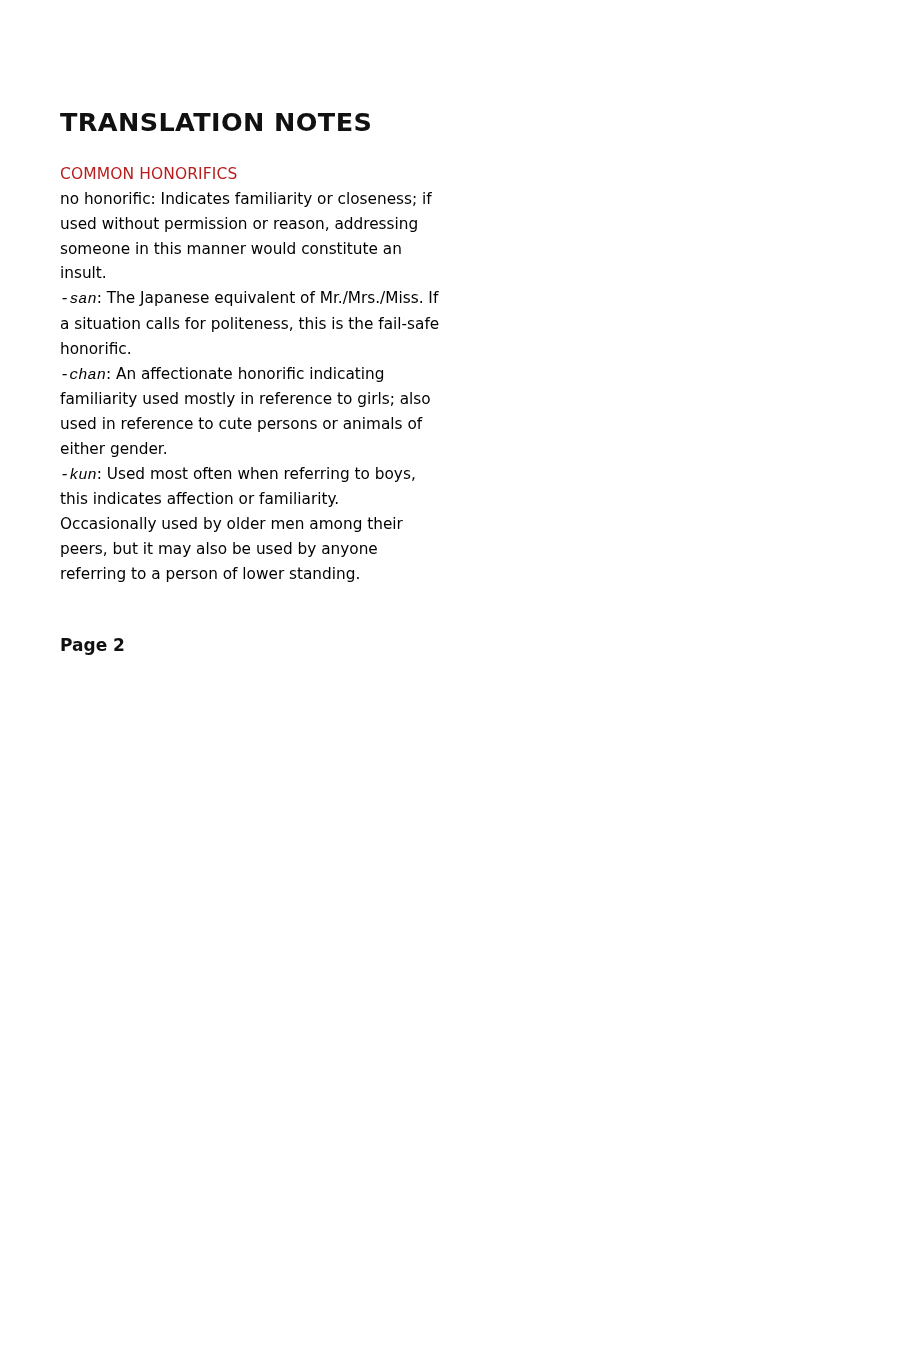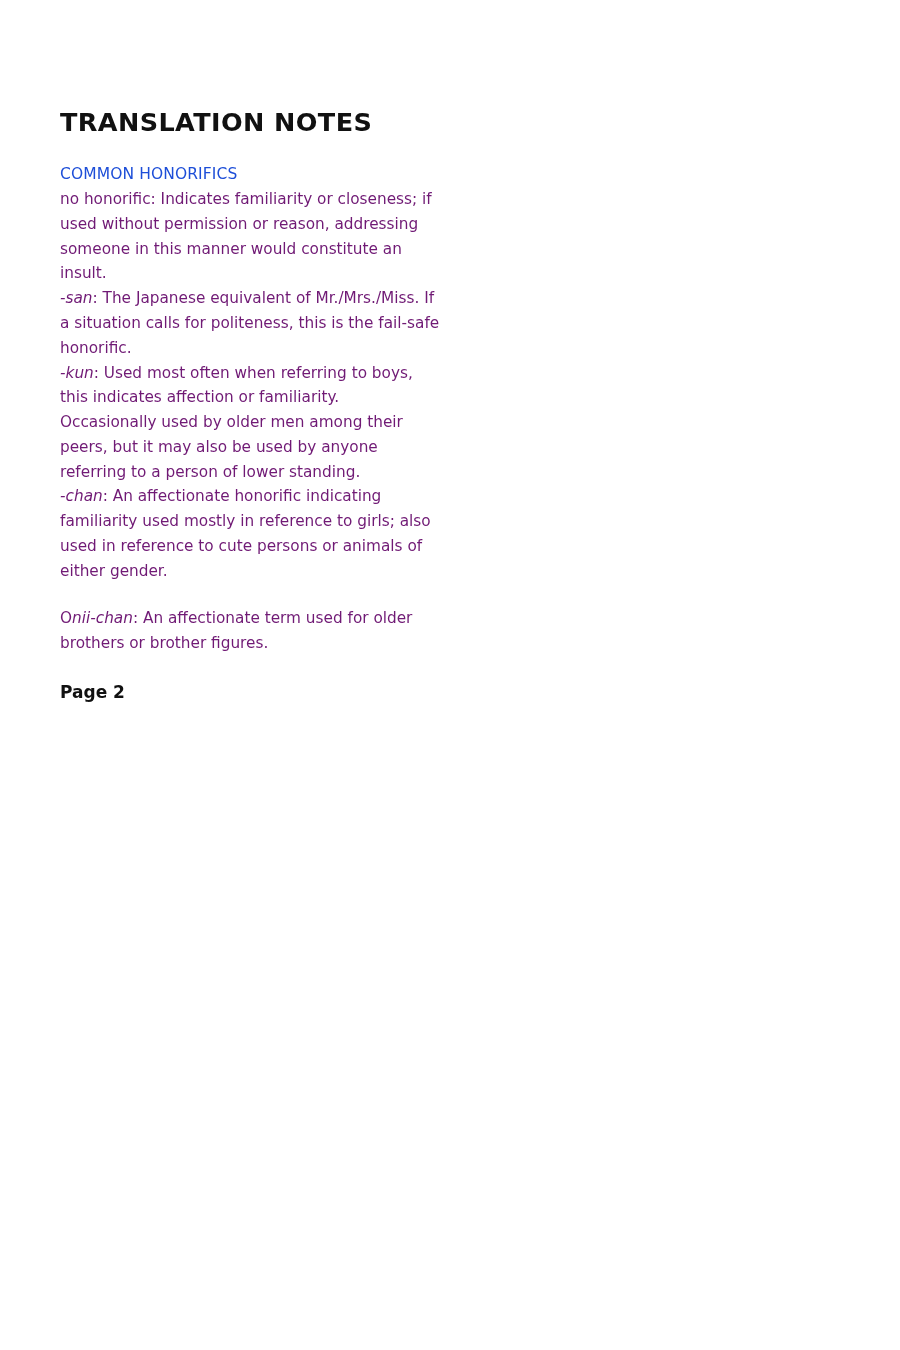--- a/index.html
+++ b/index.html
@@ -32,33 +32,34 @@
     font-weight: 600;
     letter-spacing: 0.4px;
     color: #111111;
     margin: 0 0 26px 0;
     line-height: 1.1;
   }
   .section-heading {
     font-size: 15.5px;
     font-weight: 400;
     letter-spacing: 0.1px;
-    color: #1d4ed8;
+    color: #b91c1c;
     margin: 0;
     line-height: 1.62;
   }
   .body-text {
     font-size: 15.3px;
     line-height: 1.62;
-    color: #701a75;
+    color: #000000;
     margin: 0;
     text-align: left;
   }
   .body-text em {
     font-style: italic;
+    font-family: Liberation Mono, monospace;
   }
   .spacer-block {
     height: 23px;
   }
   .subhead {
     font-size: 17px;
     font-weight: 700;
     color: #111111;
     margin: 0;
     line-height: 1.62;
@@ -79,33 +80,30 @@
 
     <p class="body-text">
       <span>no honorific: Indicates familiarity or closeness; if used without permission or reason, addressing someone in this manner would constitute an insult.</span>
     </p>
 
     <p class="body-text">
       <em>-san</em><span>: The Japanese equivalent of Mr./Mrs./Miss. If a situation calls for politeness, this is the fail-safe honorific.</span>
     </p>
 
     <p class="body-text">
-      <em>-kun</em><span>: Used most often when referring to boys, this indicates affection or familiarity. Occasionally used by older men among their peers, but it may also be used by anyone referring to a person of lower standing.</span>
+      <em>-chan</em><span>: An affectionate honorific indicating familiarity used mostly in reference to girls; also used in reference to cute persons or animals of either gender.</span>
     </p>
 
     <p class="body-text">
-      <em>-chan</em><span>: An affectionate honorific indicating familiarity used mostly in reference to girls; also used in reference to cute persons or animals of either gender.</span>
+      <em>-kun</em><span>: Used most often when referring to boys, this indicates affection or familiarity. Occasionally used by older men among their peers, but it may also be used by anyone referring to a person of lower standing.</span>
     </p>
 
 
     <div class="spacer-block"></div>
 
-    <p class="body-text">
-      <span>O</span><em>nii-chan</em><span>: An affectionate term used for older brothers or brother figures.</span>
-    </p>
 
     <div class="spacer-block"></div>
 
     <p class="subhead">Page 2</p>
 
 
   </div>
 </div>
 
 </body></html>

